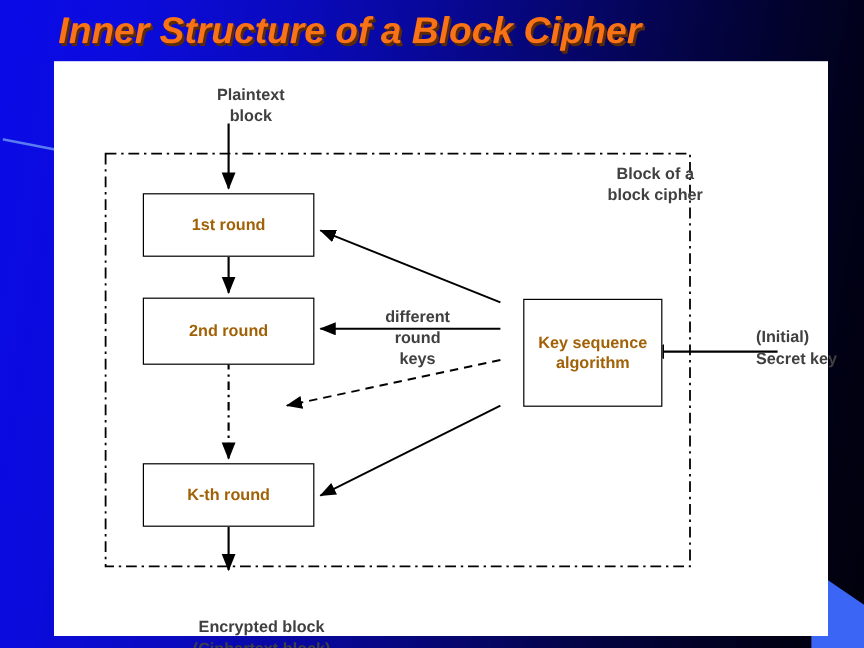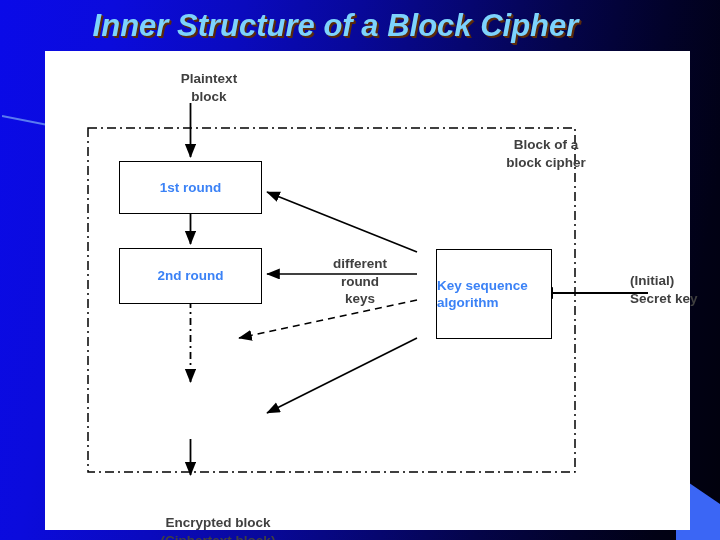--- a/index.html
+++ b/index.html
@@ -52,24 +52,23 @@
   #title {
     position: absolute;
     left: 0;
     top: 8px;
     width: 583px;
     text-align: center;
     font-size: 31px;
     font-weight: bold;
     font-style: italic;
     letter-spacing: 0px;
-    color: #7dd3fc;
+    color: #f97316;
     text-shadow: 2px 2px 0 #5a2a0a, 1px 1px 0 #7a3a10;
     white-space: nowrap;
-    padding-left: 44px;
   }
 
   
   #panel {
     position: absolute;
     left: 45px;
     top: 51px;
     width: 645px;
     height: 479px;
     background: #ffffff;
@@ -81,21 +80,22 @@
 
   
   .box {
     position: absolute;
     box-sizing: border-box;
     border: 1.6px solid #000;
     background: #fff;
     display: flex;
     align-items: center;
     justify-content: center;
-    color: #3b82f6;
+    text-align: center;
+    color: #a16207;
     font-weight: bold;
     font-size: 13.5px;
     line-height: 1.28;
   }
   #box-round1 { left: 74px;  top: 110px; width: 143px; height: 53px; }
   #box-round2 { left: 74px;  top: 197px; width: 143px; height: 56px; }
   #box-roundk { left: 74px;  top: 335px; width: 143px; height: 53px; }
   #box-keyalg  { left: 391px; top: 198px; width: 116px; height: 90px; }
 
   
@@ -103,21 +103,21 @@
     position: absolute;
     color: #404040;
     font-weight: bold;
     font-size: 13.5px;
     line-height: 1.3;
     text-align: center;
     white-space: pre-line;
   }
   #lbl-plaintext      { left: 104px; top: 19px;  width: 120px; }
   #lbl-blockcipher    { left: 431px; top: 85px;  width: 140px; }
-  #lbl-diffkeys       { left: 260px; top: 204px; width: 110px; }
+  #lbl-diffkeys       { left: 248px; top: 204px; width: 110px; }
   #lbl-secretkey      { left: 545px; top: 221px; width: 120px; text-align: left; margin-left: 40px; }
   #lbl-encrypted      { left: 78px;  top: 429px; width: 190px; margin-top: 34px; }
 </style>
 </head>
 <body>
 
 <div id="stage">
 
   <div id="bg"></div>
 
@@ -164,20 +164,21 @@
 
         <line x1="372" y1="287" x2="222" y2="362" stroke="#000" stroke-width="1.6" marker-end="url(#ahs)"></line>
 
         <line x1="603" y1="242" x2="494" y2="242" stroke="#000" stroke-width="1.8" marker-end="url(#ahs)"></line>
       </svg>
 
       <div class="box" id="box-round1">1st round</div>
 
       <div class="box" id="box-round2">2nd round</div>
 
+      <div class="box" id="box-roundk">K-th round</div>
 
       <div class="box" id="box-keyalg">Key
 sequence
 algorithm</div>
 
       <div class="lbl" id="lbl-plaintext">Plaintext
 block</div>
 
       <div class="lbl" id="lbl-blockcipher">Block of a
 block cipher</div>

